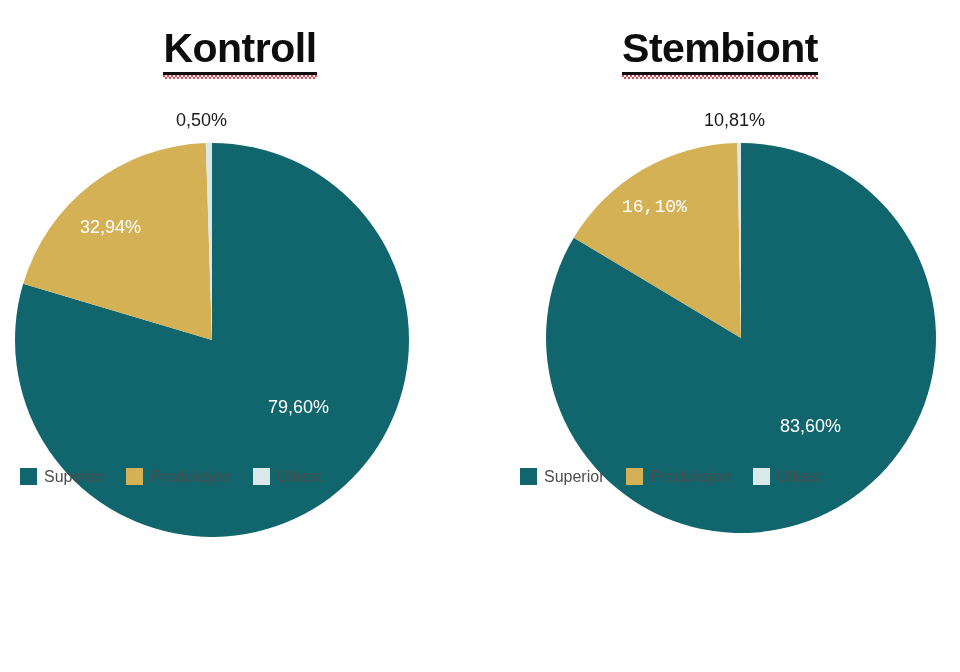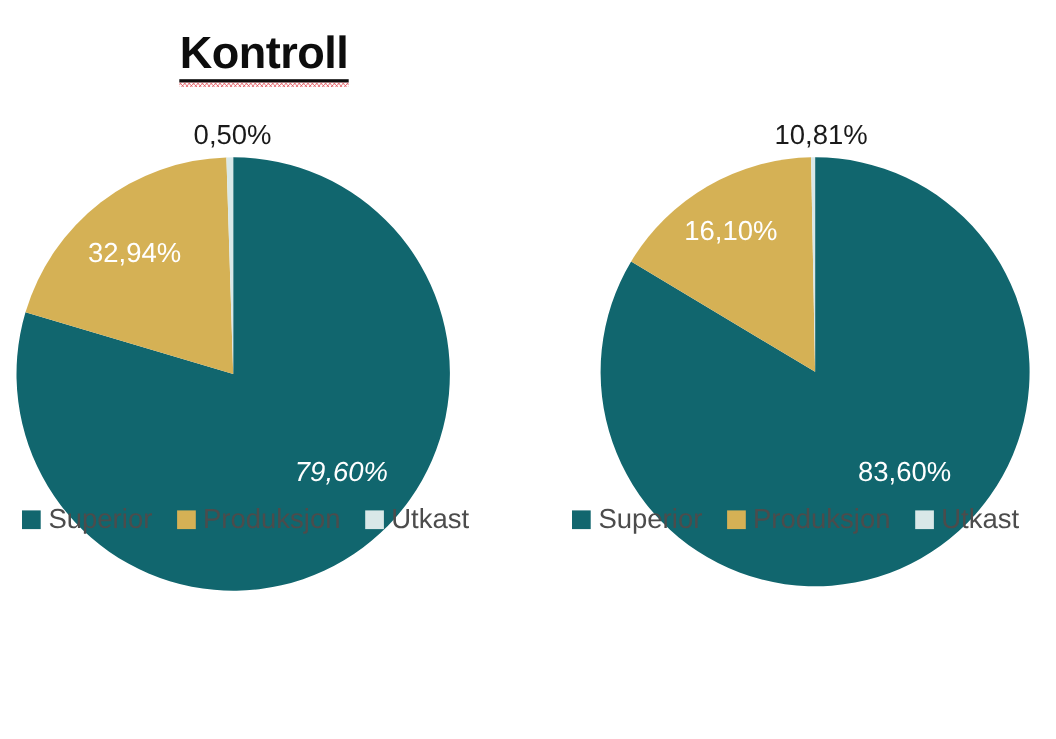--- a/index.html
+++ b/index.html
@@ -69,36 +69,36 @@
 
   
   .pie-wrap {
     position: absolute;
   }
   .pie-wrap svg { display: block; }
 
   
   .slice-label {
     position: absolute;
-    font-size: 25px;
+    font-size: 18px;
     font-weight: 400;
     white-space: nowrap;
     line-height: 1;
   }
   .slice-label.inside  { color: #ffffff; }
   .slice-label.outside { color: #1a1a1a; }
 
   
   .legend {
     position: absolute;
     bottom: 8px;
     display: flex;
     align-items: center;
     gap: 22px;
-    font-size: 25px;
+    font-size: 16px;
     color: #4c4c4c;
   }
   .legend-item {
     display: flex;
     align-items: center;
     gap: 7px;
     white-space: nowrap;
   }
   .legend-swatch {
     width: 17px;
@@ -127,56 +127,59 @@
         <path d="M 198 198 L 9.17 141.85 A 197 197 0 0 1 191.81 1.10 Z" fill="#D5B155"></path>
 
         <path d="M 198 198 L 191.81 1.10 A 197 197 0 0 1 198.00 1.00 Z" fill="#D9E8E8"></path>
       </svg>
     </div>
 
     <div class="slice-label outside" style="left:176px; top:111px;">0,50%</div>
 
     <div class="slice-label inside" style="left:80px; top:218px;">32,94%</div>
 
-    <div class="slice-label inside" style="left:268px; top:417px;font-style:italic;">79,60%</div>
+    <div class="slice-label inside" style="left:268px; top:398px;">79,60%</div>
 
     <div class="legend" style="left:20px;">
       <div class="legend-item">
         <span class="legend-swatch" style="background:#11666E"></span>
         <span class="legend-label">Superior</span>
       </div>
       <div class="legend-item">
         <span class="legend-swatch" style="background:#D5B155"></span>
         <span class="legend-label">Produksjon</span>
       </div>
       <div class="legend-item">
         <span class="legend-swatch" style="background:#D9E8E8"></span>
         <span class="legend-label">Utkast</span>
       </div>
     </div>
 
   </div>
 
   <div class="panel panel-right">
 
+    <div class="chart-title">
+      <span class="title-text">Stembiont</span>
+    </div>
 
     <div class="pie-wrap" style="left:65px; top:142px;">
       <svg width="392" height="392" viewBox="0 0 392 392">
 
         <path d="M 196 196 L 196.00 1.00 A 195 195 0 1 1 28.78 95.68 Z" fill="#11666E"></path>
 
         <path d="M 196 196 L 28.78 95.68 A 195 195 0 0 1 192.32 1.03 Z" fill="#D5B155"></path>
 
         <path d="M 196 196 L 192.32 1.03 A 195 195 0 0 1 196.00 1.00 Z" fill="#D9E8E8"></path>
       </svg>
     </div>
 
     <div class="slice-label outside" style="left:224px; top:111px;">10,81%</div>
 
-    <div class="slice-label inside" style="left:142px; top:198px;">16,10%</div>
+    <div class="slice-label inside" style="left:142px; top:198px;font-family:Liberation Mono, monospace;">16,10%</div>
 
     <div class="slice-label inside" style="left:300px; top:417px;">83,60%</div>
 
     <div class="legend" style="left:40px;">
       <div class="legend-item">
         <span class="legend-swatch" style="background:#11666E"></span>
         <span class="legend-label">Superior</span>
       </div>
       <div class="legend-item">
         <span class="legend-swatch" style="background:#D5B155"></span>

